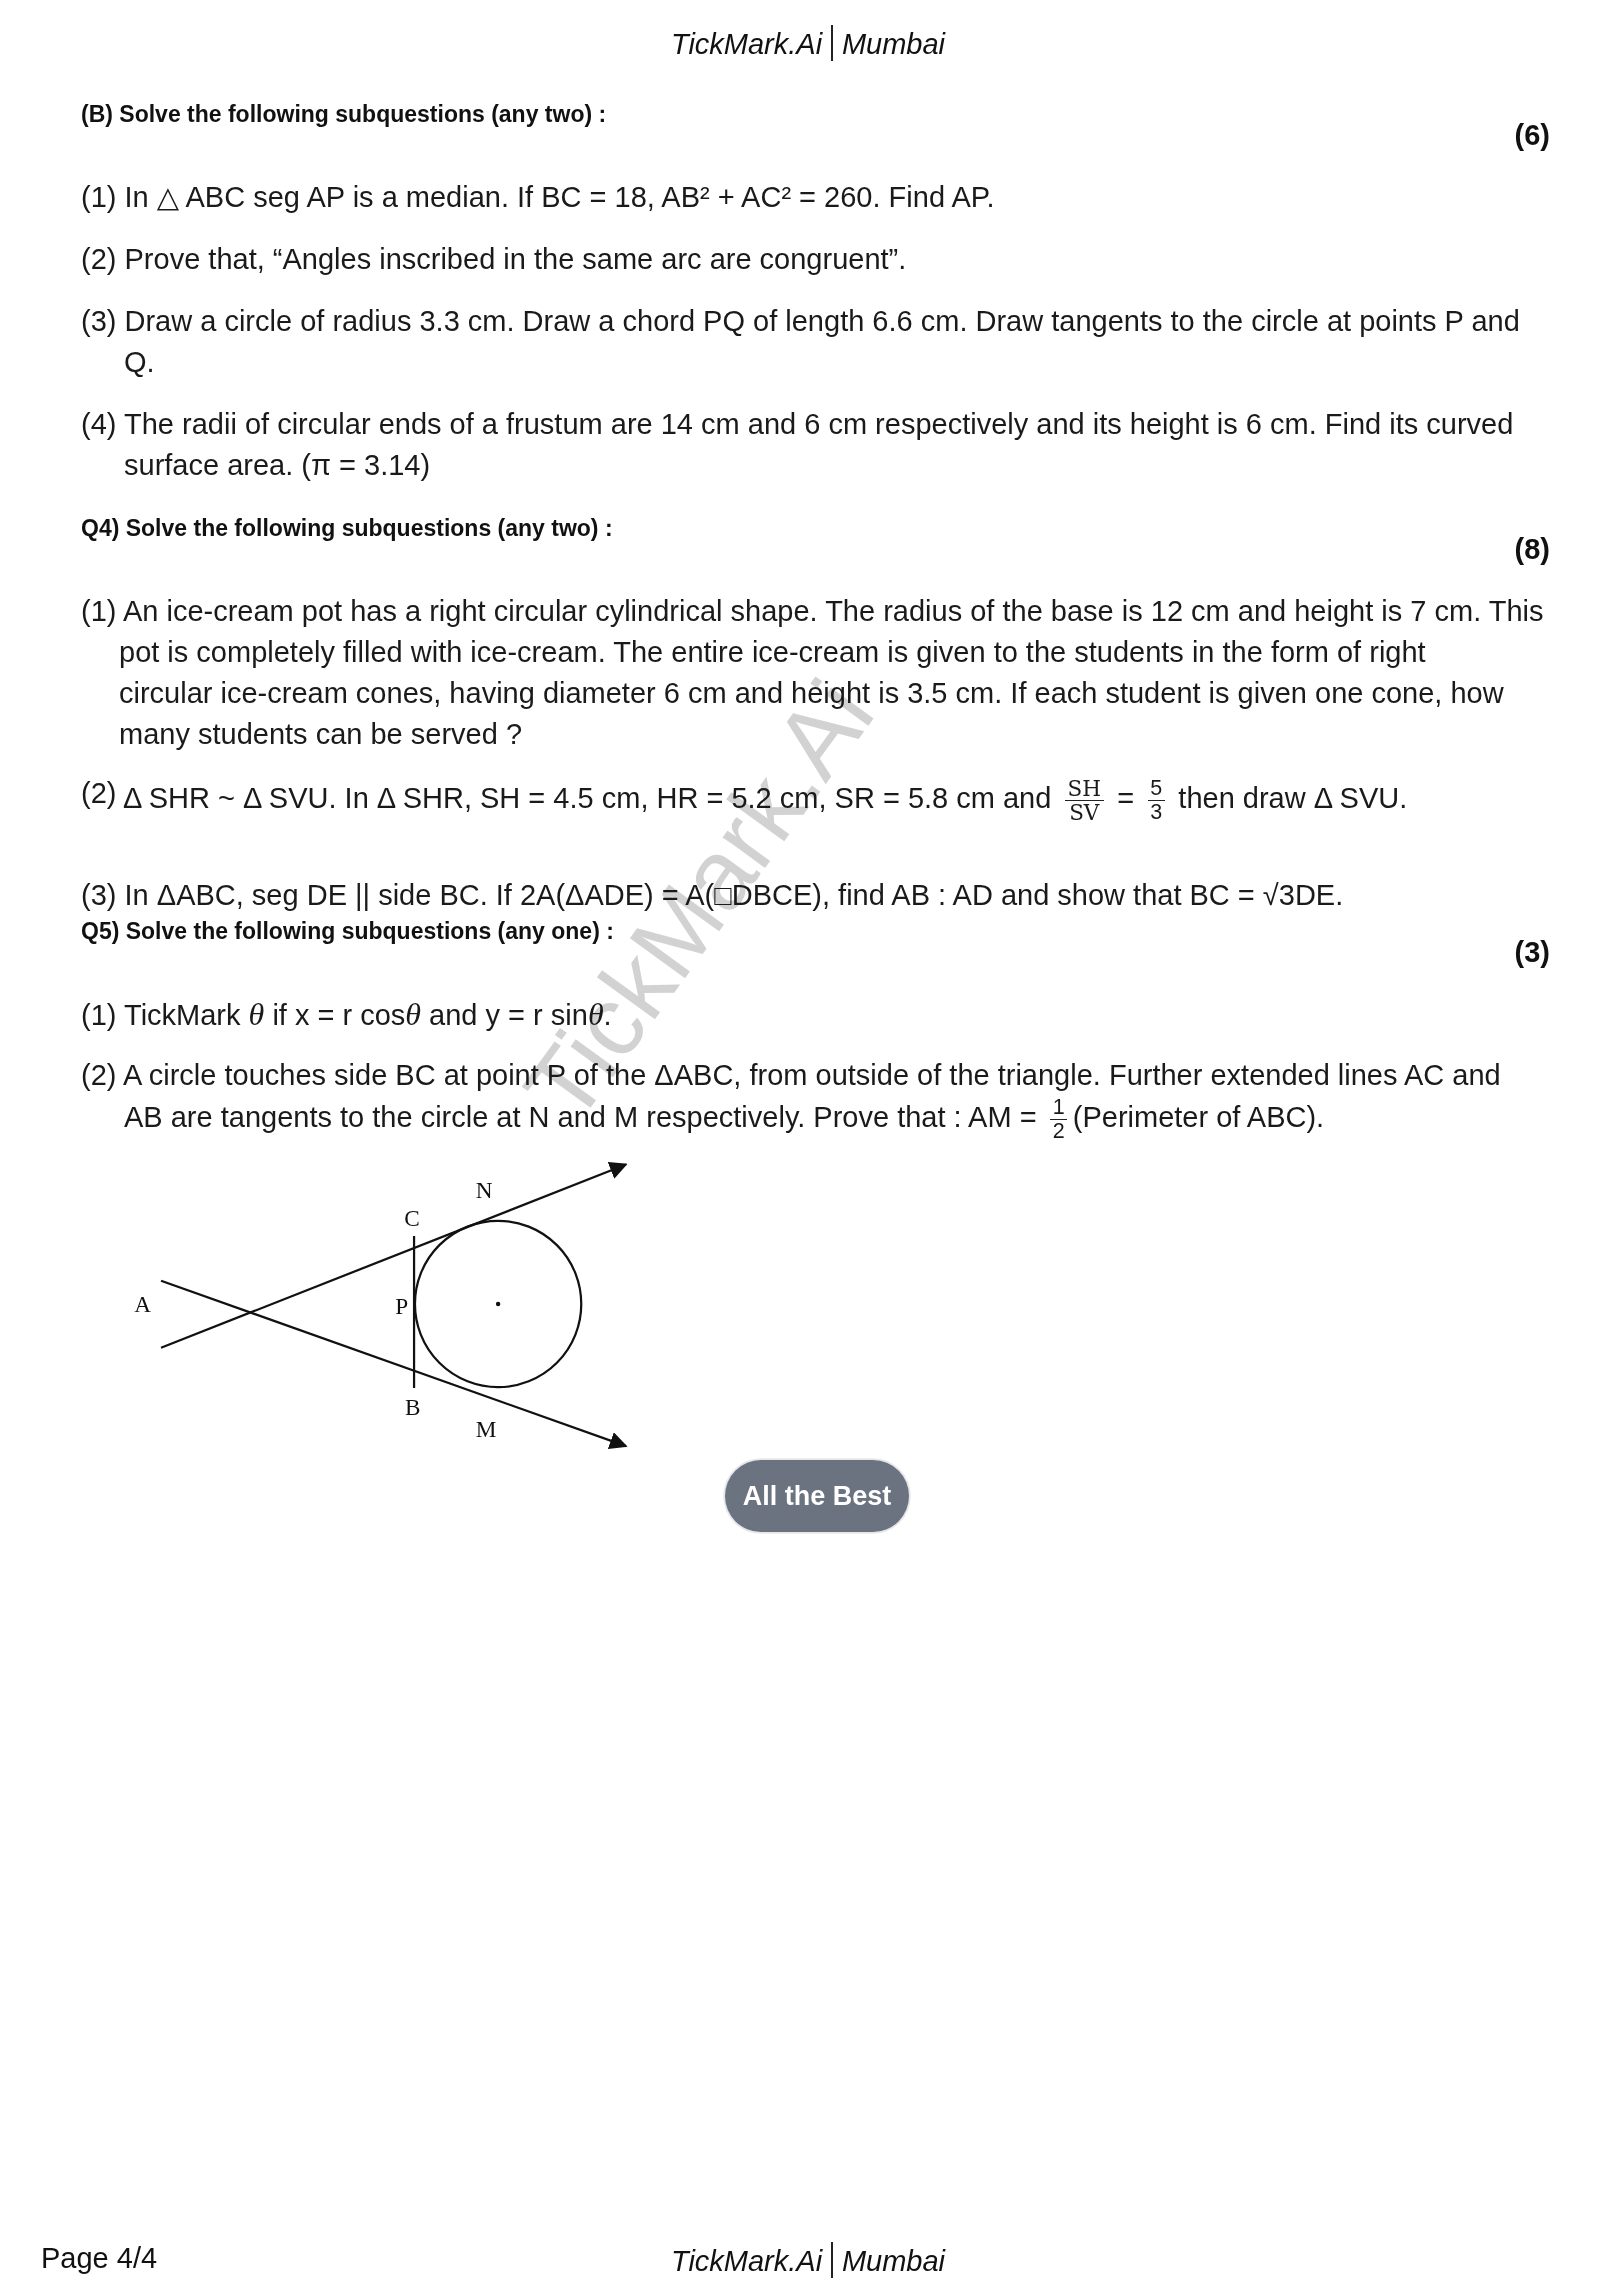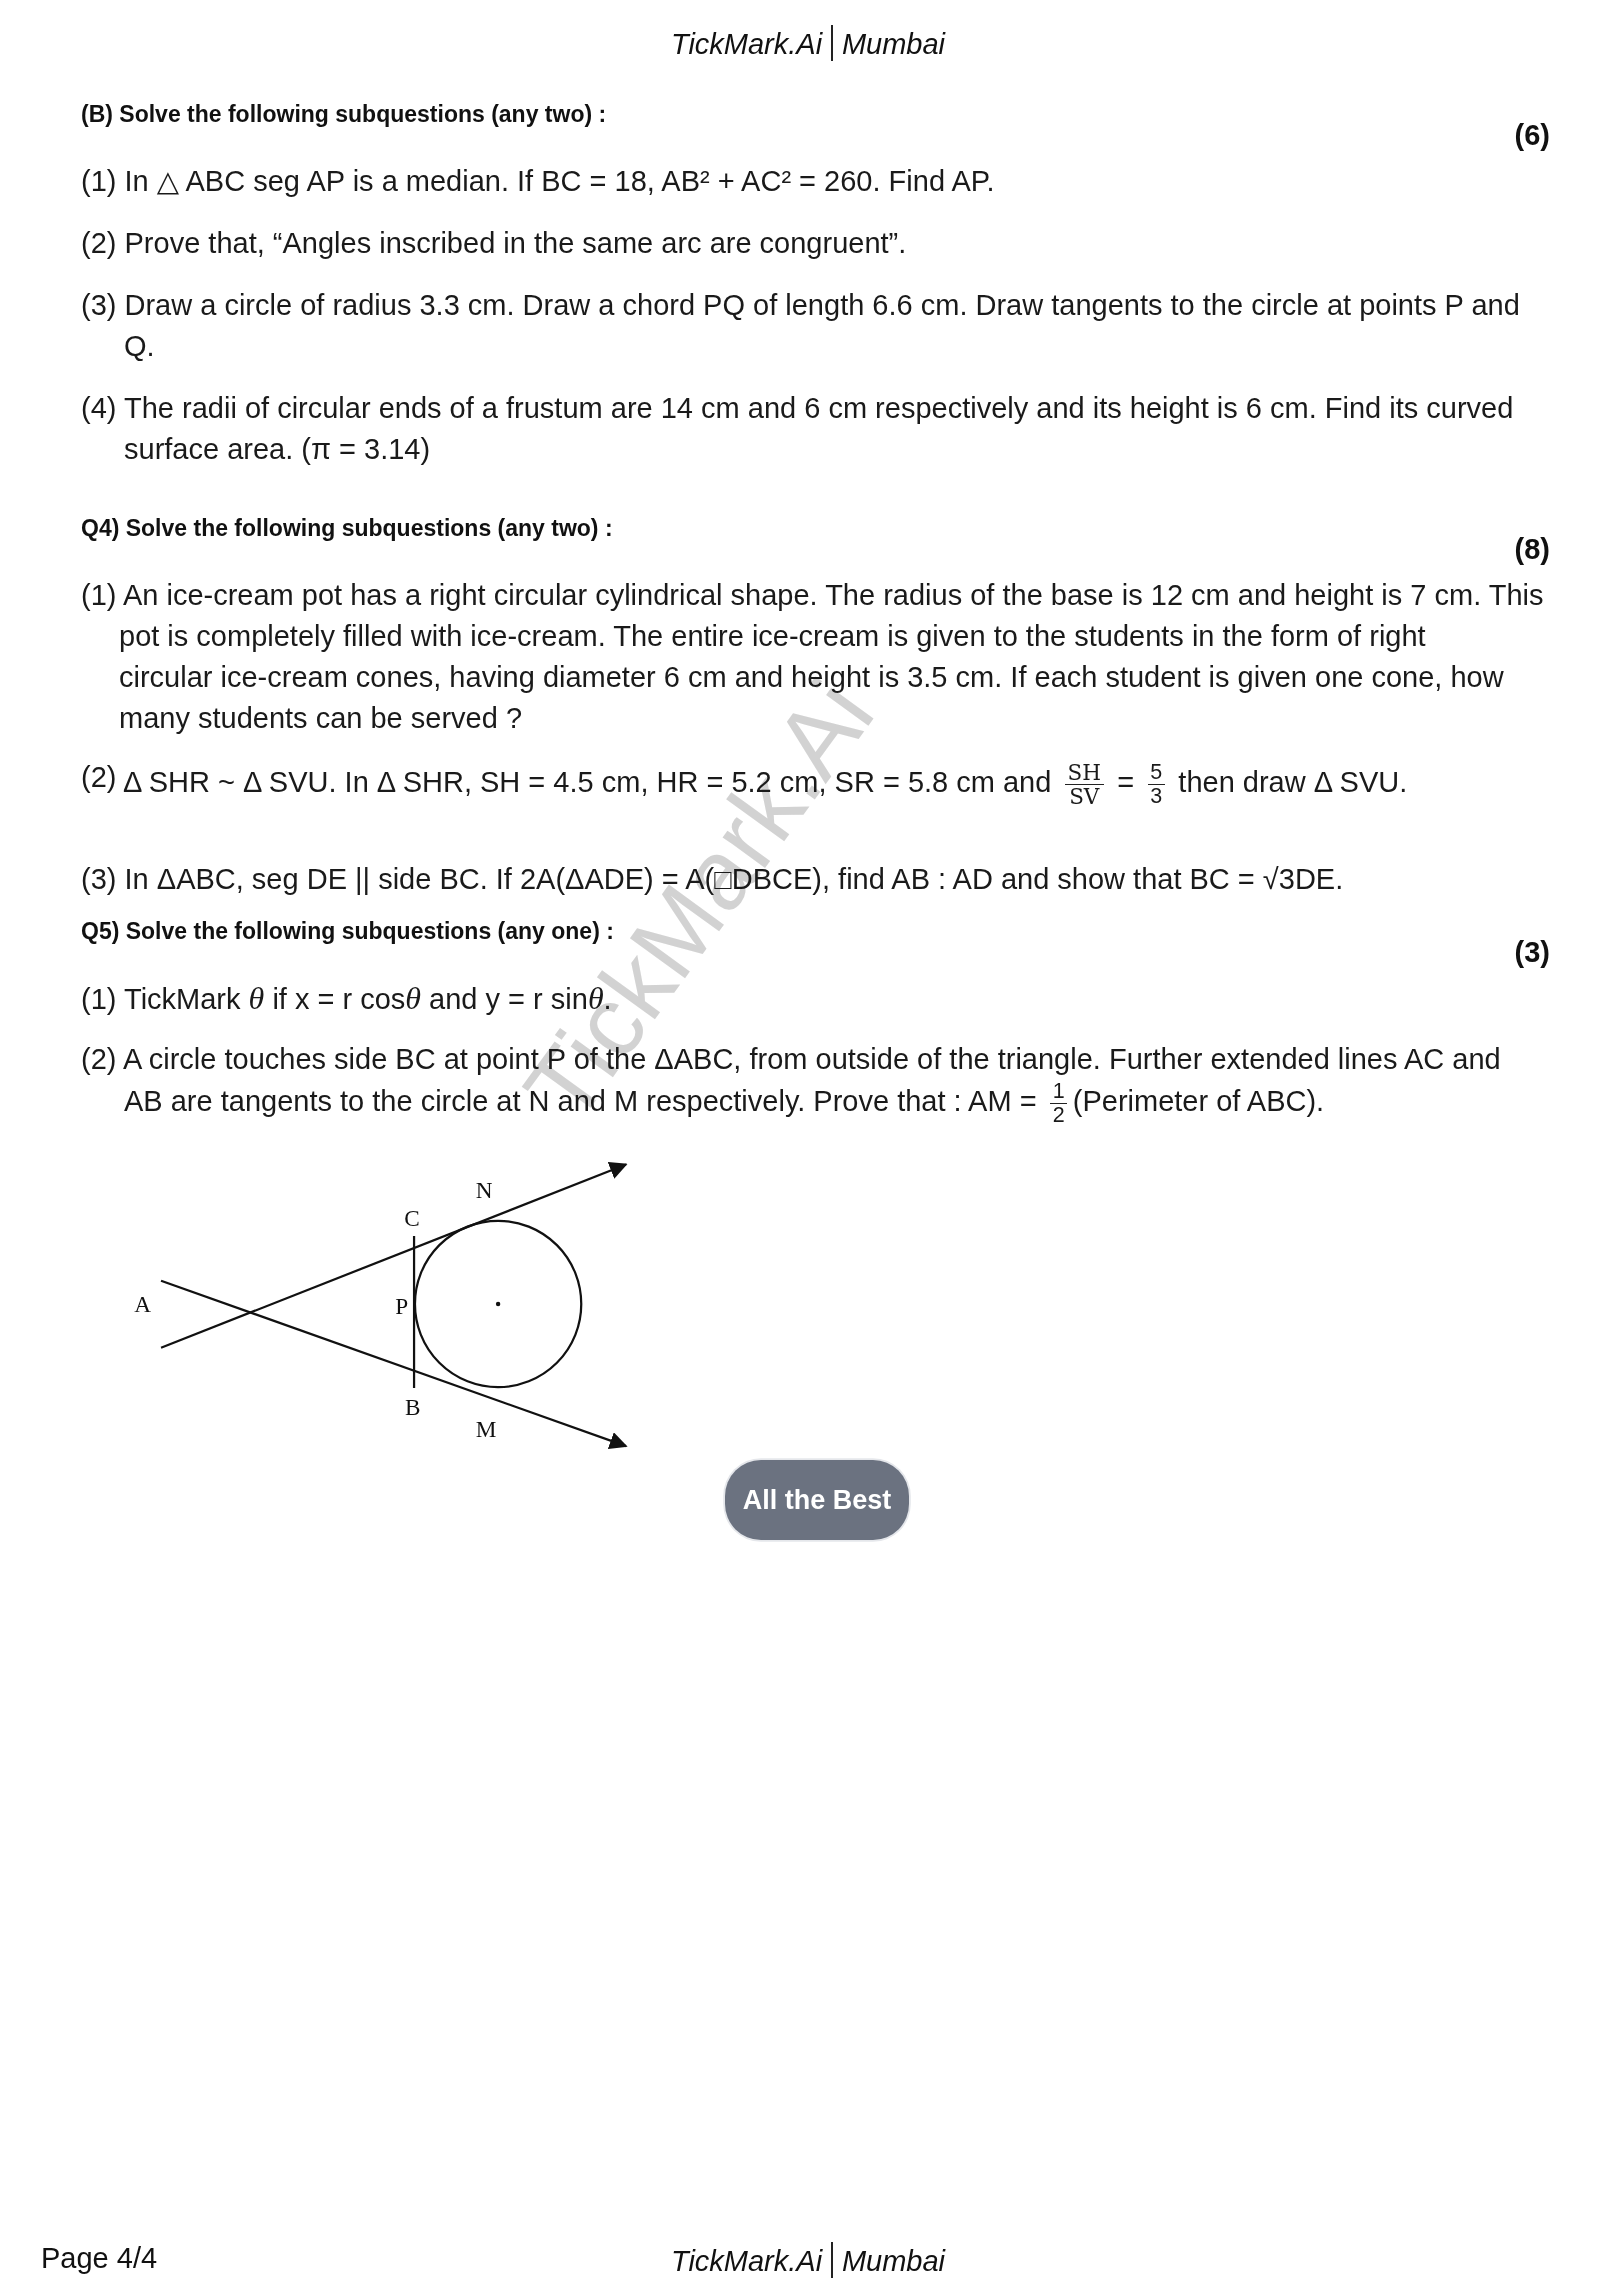--- a/index.html
+++ b/index.html
@@ -16,21 +16,21 @@
   .footer-left { position: absolute; left: 41px; top: 2242px; font-size: 29px; color: #111; }
   .sep { display: inline-block; width: 1.8px; height: 36px; background: #222; vertical-align: -7.2px; margin: 0 9px; }
 
   .section-title {
     position: absolute; left: 81px; font-size: 23px; font-weight: bold; color: #111;
   }
   .marks {
     position: absolute; right: 70px; font-size: 29px; font-weight: bold; color: #111;
   }
   .q {
-    position: absolute; left: 81px; width: 1478px; font-size: 29px; line-height: 41px; color: #1a1a1a;
+    position: absolute; left: 81px; width: 1478px; font-size: 29px; line-height: 41px; color: #1a1a1a; margin-top: 16px;
   }
   .q .cont { padding-left: 38px; display: block; }
   .frac {
     display: inline-block; vertical-align: middle; text-align: center;
     font-size: 21.5px; line-height: 23px; margin: 0 5.4px;
   }
   .frac .top { display: block; border-bottom: 1.8px solid #222; padding: 0 2.7px; }
   .frac .bot { display: block; padding: 0 2.7px; }
   .frac.serif { font-family: "DejaVu Serif", serif; font-size: 21.5px; }
   .theta { font-family: "Liberation Serif", serif; font-style: italic; font-size: 32px; }
@@ -39,21 +39,21 @@
   .diagram svg { width: 537px; height: 304px; }
   .diagram text { font-family: "Liberation Serif", serif; font-size: 26px; fill: #111; }
 
   .watermark {
     position: absolute; left: 502px; top: 1075px; font-size: 99px;
     color: #c8c8c8; transform: rotate(-54deg); transform-origin: left top;
     font-family: "Liberation Sans", sans-serif; pointer-events: none; white-space: nowrap;
     opacity: 0.8;
   }
   .best-badge {
-    position: absolute; left: 725px; top: 1460px; width: 184px; height: 80px;
+    position: absolute; left: 725px; top: 1460px; width: 184px; height: 72px;
     border-radius: 36px; background: #6b7280; color: #fff; font-weight: bold;
     font-size: 27px; display: flex; align-items: center; justify-content: center;
     box-shadow: 0 0 0 1.8px #e5e7eb;
   }
 </style>
 </head>
 <body>
 
 <div class="header">
   <span>TickMark.Ai</span><span class="sep"></span><span>Mumbai</span>

